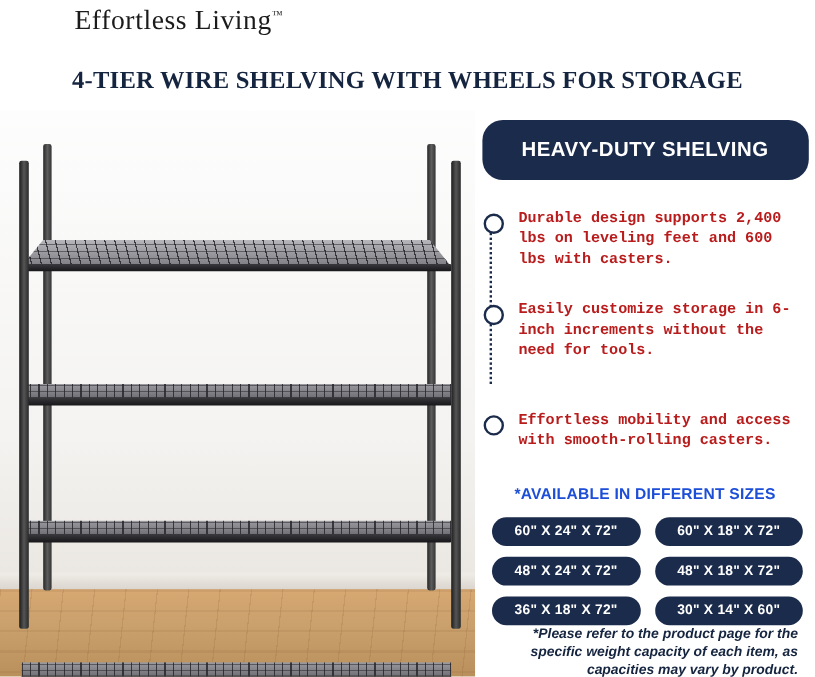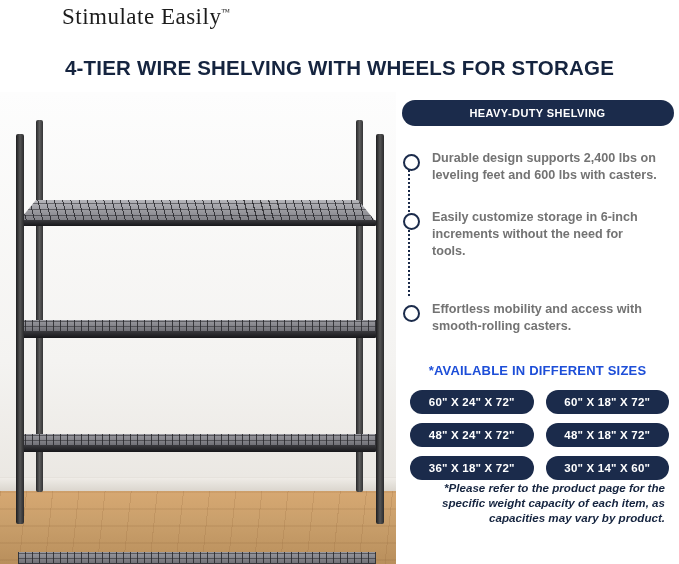--- a/index.html
+++ b/index.html
@@ -37,20 +37,21 @@
   .headline {
     position: absolute;
     left: 0;
     right: 0;
     top: 56px;
     text-align: center;
     font-size: 20.5px;
     font-weight: bold;
     letter-spacing: 0.2px;
     color: #15243f;
+    font-family: Liberation Serif, serif;
   }
 
   
   .photo {
     position: absolute;
     left: 0;
     top: 92px;
     width: 396px;
     height: 472px;
     overflow: hidden;
@@ -140,45 +141,46 @@
   .right {
     position: absolute;
     left: 396px;
     top: 100px;
     width: 283px;
   }
 
   .badge {
     margin: 0 auto;
     width: 272px;
-    height: 26px;
+    height: 50px;
     border-radius: 17px;
     background: #1b2b4b;
     color: #ffffff;
-    font-size: 11px;
+    font-size: 17px;
     font-weight: bold;
     letter-spacing: 0.4px;
     display: flex;
     align-items: center;
     justify-content: center;
   }
 
   .features {
     position: relative;
     margin-top: 24px;
     padding-left: 36px;
   }
   .feature {
     position: relative;
     margin-bottom: 25px;
     font-size: 12.6px;
     line-height: 17px;
     font-weight: bold;
-    color: #737373;
+    color: #b91c1c;
     padding-right: 20px;
+    font-family: Liberation Mono, monospace;
   }
   .feature:last-child { margin-bottom: 0; margin-top: 41px; }
   .dot {
     position: absolute;
     left: -29px;
     top: 4px;
     width: 13px; height: 13px;
     border: 2px solid #1b2b4b;
     border-radius: 50%;
     background: #fff;
@@ -229,21 +231,21 @@
     line-height: 15px;
     font-weight: bold;
     color: #15243f;
     font-style: italic;
   }
 </style>
 </head>
 <body>
 
 <div class="brand">
-  <span>Stimulate Easily</span><span class="tm">™</span>
+  <span>Effortless Living</span><span class="tm">™</span>
 </div>
 
 <div class="headline">4-TIER WIRE SHELVING WITH WHEELS FOR STORAGE</div>
 
 <div class="photo">
   <div class="wall"></div>
   <div class="baseboard"></div>
   <div class="floor"></div>
 
   <div class="unit">

